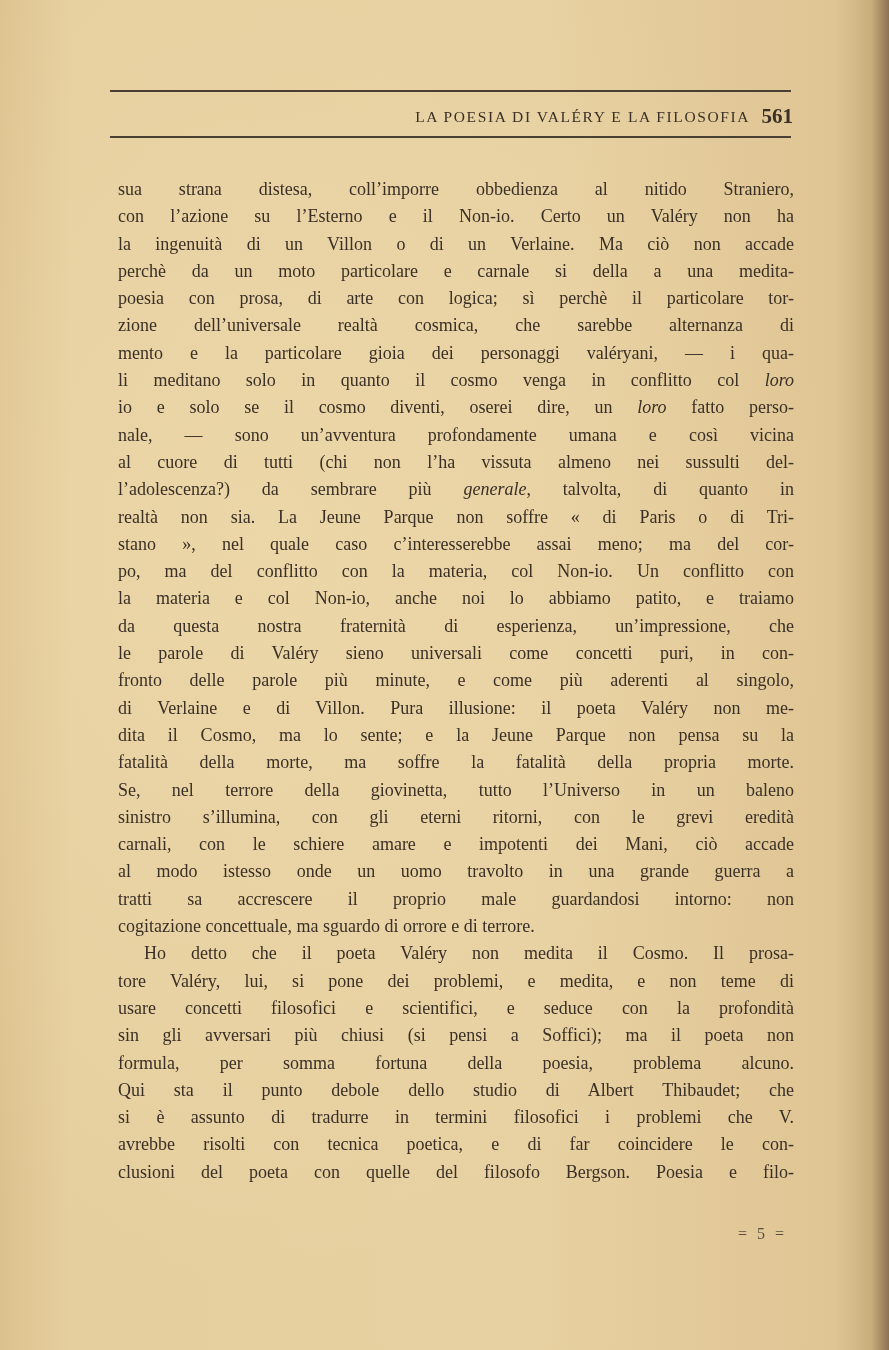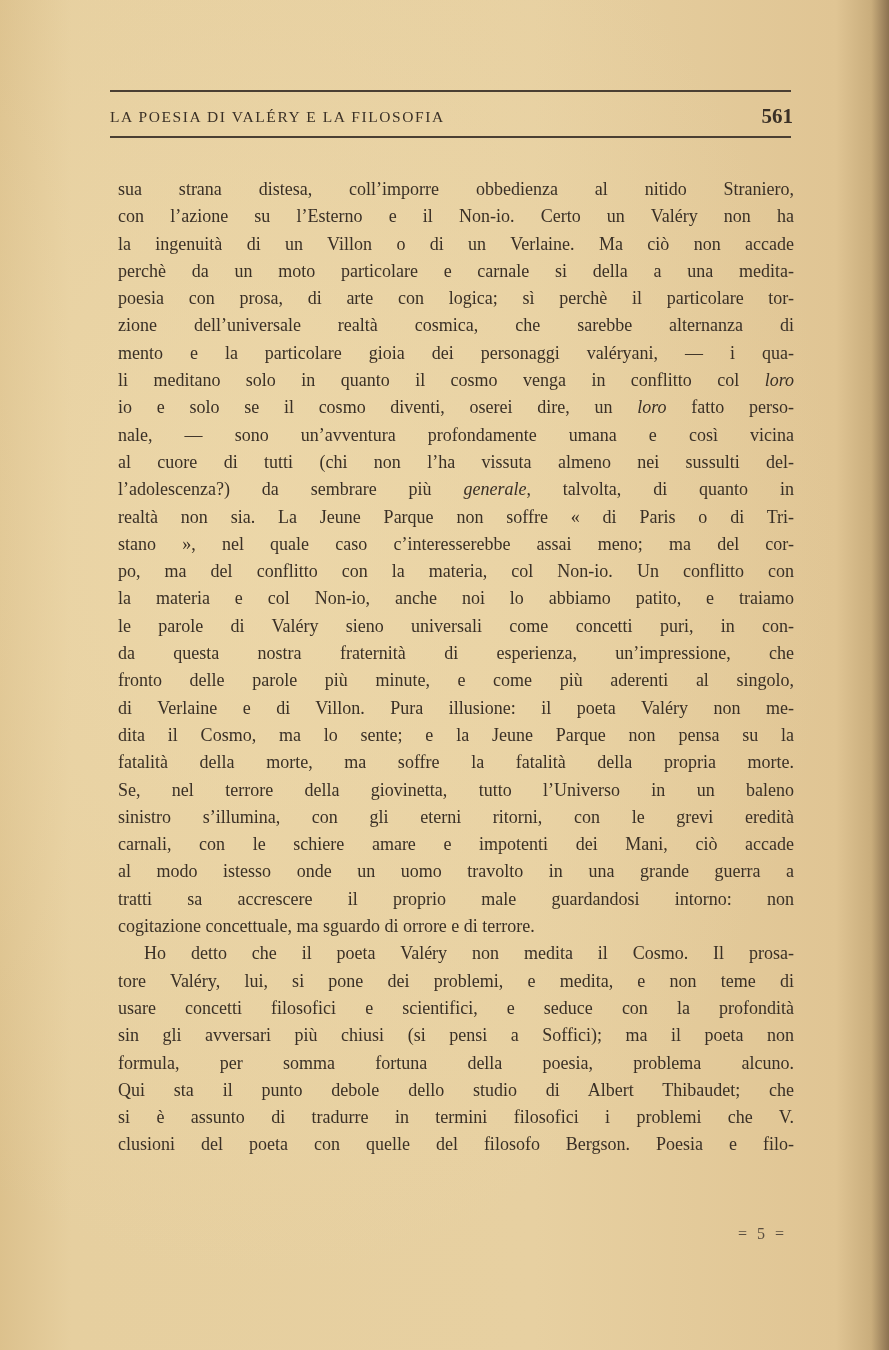--- a/index.html
+++ b/index.html
@@ -19,21 +19,21 @@
   .rule {
     position: absolute; left: 110px; width: 681px; height: 2px;
     background: #4a3f33;
   }
   .rule.top { top: 90px; }
   .rule.bottom { top: 136px; }
   .running-head {
     position: absolute; top: 104px; left: 110px; width: 681px; height: 26px;
   }
   .running-title {
-    position: absolute; left: 0; width: 640px; text-align: left;
+    position: absolute; left: 0; width: 640px; text-align: right;
     font-family: "Liberation Serif", serif;
     font-size: 15.5px; letter-spacing: 1.6px; top: 4px;
     font-variant: small-caps;
   }
   .page-number {
     position: absolute; right: -2px; top: 0px;
     font-family: "Liberation Serif", serif;
     font-size: 21px; font-weight: bold;
   }
   .body-text {
@@ -78,39 +78,40 @@
         <span class="line">mento e la particolare gioia dei personaggi valéryani, — i qua-</span>
         <span class="line">li meditano solo in quanto il cosmo venga in conflitto col <i>loro</i></span>
         <span class="line">io e solo se il cosmo diventi, oserei dire, un <i>loro</i> fatto perso-</span>
         <span class="line">nale, — sono un’avventura profondamente umana e così vicina</span>
         <span class="line">al cuore di tutti (chi non l’ha vissuta almeno nei sussulti del-</span>
         <span class="line">l’adolescenza?) da sembrare più <i>generale</i>, talvolta, di quanto in</span>
         <span class="line">realtà non sia. La Jeune Parque non soffre « di Paris o di Tri-</span>
         <span class="line">stano », nel quale caso c’interesserebbe assai meno; ma del cor-</span>
         <span class="line">po, ma del conflitto con la materia, col Non-io. Un conflitto con</span>
         <span class="line">la materia e col Non-io, anche noi lo abbiamo patito, e traiamo</span>
+        <span class="line">da questa nostra fraternità di esperienza, un’impressione, che</span>
         <span class="line">le parole di Valéry sieno universali come concetti puri, in con-</span>
-        <span class="line">da questa nostra fraternità di esperienza, un’impressione, che</span>
         <span class="line">fronto delle parole più minute, e come più aderenti al singolo,</span>
         <span class="line">di Verlaine e di Villon. Pura illusione: il poeta Valéry non me-</span>
         <span class="line">dita il Cosmo, ma lo sente; e la Jeune Parque non pensa su la</span>
         <span class="line">fatalità della morte, ma soffre la fatalità della propria morte.</span>
         <span class="line">Se, nel terrore della giovinetta, tutto l’Universo in un baleno</span>
         <span class="line">sinistro s’illumina, con gli eterni ritorni, con le grevi eredità</span>
         <span class="line">carnali, con le schiere amare e impotenti dei Mani, ciò accade</span>
         <span class="line">al modo istesso onde un uomo travolto in una grande guerra a</span>
         <span class="line">tratti sa accrescere il proprio male guardandosi intorno: non</span>
         <span class="line last">cogitazione concettuale, ma sguardo di orrore e di terrore.</span>
       </div>
       <div>
         <span class="line indent">Ho detto che il poeta Valéry non medita il Cosmo. Il prosa-</span>
         <span class="line">tore Valéry, lui, si pone dei problemi, e medita, e non teme di</span>
         <span class="line">usare concetti filosofici e scientifici, e seduce con la profondità</span>
         <span class="line">sin gli avversari più chiusi (si pensi a Soffici); ma il poeta non</span>
         <span class="line">formula, per somma fortuna della poesia, problema alcuno.</span>
         <span class="line">Qui sta il punto debole dello studio di Albert Thibaudet; che</span>
         <span class="line">si è assunto di tradurre in termini filosofici i problemi che V.</span>
+        <span class="line">avrebbe risolti con tecnica poetica, e di far coincidere le con-</span>
         <span class="line">clusioni del poeta con quelle del filosofo Bergson. Poesia e filo-</span>
       </div>
     </div>
 
   <div class="signature">= 5 =</div>
 </div>
 
 </body></html>

